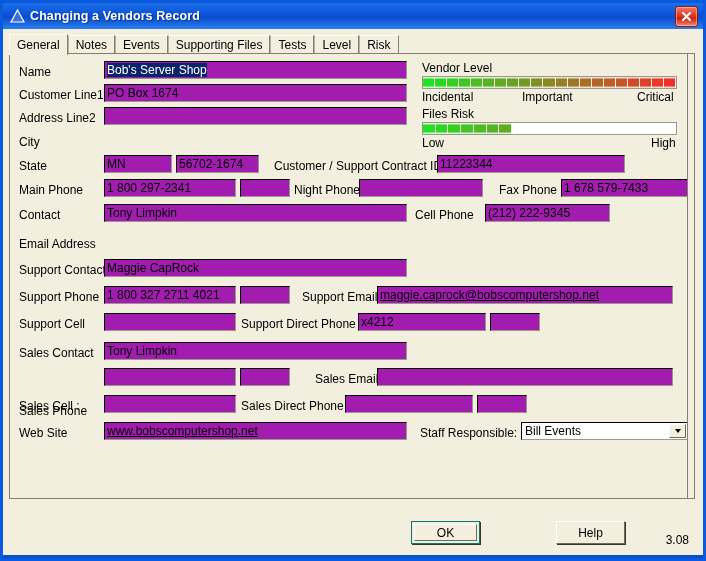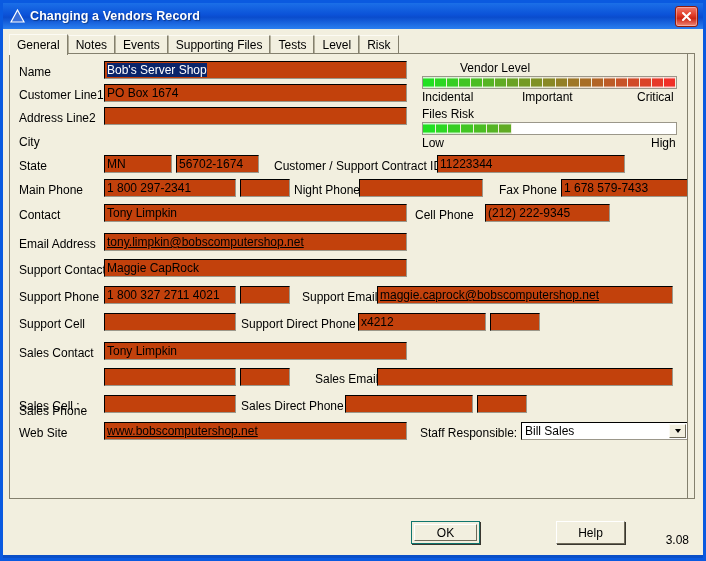--- a/index.html
+++ b/index.html
@@ -85,21 +85,21 @@
     background:#f2efdf;
     box-sizing:border-box;
   }
   .panel-inner{position:absolute;left:0;top:0;right:0;bottom:0;}
   .lbl{
     position:absolute;font-size:12px;color:#000;white-space:nowrap;
     line-height:14px;
   }
   .fld{
     position:absolute;box-sizing:border-box;
-    background:#c2410c;
+    background:#a21caf;
     border-top:1px solid #000000;
     border-left:1px solid #000000;
     border-right:1px solid #9b978a;
     border-bottom:1px solid #9b978a;
     font-size:12px;color:#000;
     line-height:15px;
     padding:1px 0 0 2px;
     overflow:hidden;white-space:nowrap;
     font-family:"Liberation Sans", sans-serif;
     cursor:text;
@@ -246,21 +246,20 @@
         <div class="fld" style="left:349px;top:125px;width:124px;height:18px;"></div>
         <div class="lbl" style="left:489px;top:129px;">Fax Phone</div>
         <div class="fld" style="left:551px;top:125px;width:127px;height:18px;">1 678 579-7433</div>
 
         <div class="lbl" style="left:9px;top:154px;">Contact</div>
         <div class="fld" style="left:94px;top:150px;width:303px;height:18px;">Tony Limpkin</div>
         <div class="lbl" style="left:405px;top:154px;">Cell Phone</div>
         <div class="fld" style="left:475px;top:150px;width:125px;height:18px;">(212) 222-9345</div>
 
         <div class="lbl" style="left:9px;top:183px;">Email Address</div>
-        <div class="fld link" style="left:94px;top:179px;width:303px;height:18px;">tony.limpkin@bobscomputershop.net</div>
 
         <div class="lbl" style="left:9px;top:209px;">Support Contact</div>
         <div class="fld" style="left:94px;top:205px;width:303px;height:18px;">Maggie CapRock</div>
 
         <div class="lbl" style="left:9px;top:236px;">Support Phone</div>
         <div class="fld" style="left:94px;top:232px;width:132px;height:18px;">1 800 327 2711 4021</div>
         <div class="fld" style="left:230px;top:232px;width:50px;height:18px;"></div>
         <div class="lbl" style="left:292px;top:236px;">Support Email</div>
         <div class="fld link" style="left:367px;top:232px;width:296px;height:18px;">maggie.caprock@bobscomputershop.net</div>
 
@@ -282,27 +281,27 @@
         <div class="lbl" style="left:9px;top:345px;">Sales Cell :</div>
         <div class="fld" style="left:94px;top:341px;width:132px;height:18px;"></div>
         <div class="lbl" style="left:231px;top:345px;">Sales Direct Phone</div>
         <div class="fld" style="left:335px;top:341px;width:128px;height:18px;"></div>
         <div class="fld" style="left:467px;top:341px;width:50px;height:18px;"></div>
 
         <div class="lbl" style="left:9px;top:372px;">Web Site</div>
         <div class="fld link" style="left:94px;top:368px;width:303px;height:18px;">www.bobscomputershop.net</div>
         <div class="lbl" style="left:410px;top:372px;">Staff Responsible:</div>
         <div class="combo" style="left:511px;top:368px;width:167px;height:18px;">
-          <span>Bill Sales</span>
+          <span>Bill Events</span>
           <span class="combo-arrow">
               <i></i>
             </span>
         </div>
 
-        <div class="gauge-label" style="left:412px;top:8px;margin-left:38px;">Vendor Level</div>
+        <div class="gauge-label" style="left:412px;top:8px;">Vendor Level</div>
         <div class="gauge" id="gauge-level" style="left:412px;top:22px;width:255px;height:13px;">
             <span class="seg" style="background: linear-gradient(rgb(255, 255, 255) 0%, rgb(34, 224, 34) 22%, rgb(34, 224, 34) 78%, rgb(255, 255, 255) 100%); border-right: 1px solid rgb(242, 239, 223);"></span>
             <span class="seg" style="background: linear-gradient(rgb(255, 255, 255) 0%, rgb(44, 215, 34) 22%, rgb(44, 215, 34) 78%, rgb(255, 255, 255) 100%); border-right: 1px solid rgb(242, 239, 223);"></span>
             <span class="seg" style="background: linear-gradient(rgb(255, 255, 255) 0%, rgb(55, 206, 35) 22%, rgb(55, 206, 35) 78%, rgb(255, 255, 255) 100%); border-right: 1px solid rgb(242, 239, 223);"></span>
             <span class="seg" style="background: linear-gradient(rgb(255, 255, 255) 0%, rgb(65, 198, 35) 22%, rgb(65, 198, 35) 78%, rgb(255, 255, 255) 100%); border-right: 1px solid rgb(242, 239, 223);"></span>
             <span class="seg" style="background: linear-gradient(rgb(255, 255, 255) 0%, rgb(75, 189, 35) 22%, rgb(75, 189, 35) 78%, rgb(255, 255, 255) 100%); border-right: 1px solid rgb(242, 239, 223);"></span>
             <span class="seg" style="background: linear-gradient(rgb(255, 255, 255) 0%, rgb(86, 180, 36) 22%, rgb(86, 180, 36) 78%, rgb(255, 255, 255) 100%); border-right: 1px solid rgb(242, 239, 223);"></span>
             <span class="seg" style="background: linear-gradient(rgb(255, 255, 255) 0%, rgb(96, 171, 36) 22%, rgb(96, 171, 36) 78%, rgb(255, 255, 255) 100%); border-right: 1px solid rgb(242, 239, 223);"></span>
             <span class="seg" style="background: linear-gradient(rgb(255, 255, 255) 0%, rgb(106, 162, 36) 22%, rgb(106, 162, 36) 78%, rgb(255, 255, 255) 100%); border-right: 1px solid rgb(242, 239, 223);"></span>
             <span class="seg" style="background: linear-gradient(rgb(255, 255, 255) 0%, rgb(116, 154, 36) 22%, rgb(116, 154, 36) 78%, rgb(255, 255, 255) 100%); border-right: 1px solid rgb(242, 239, 223);"></span>

